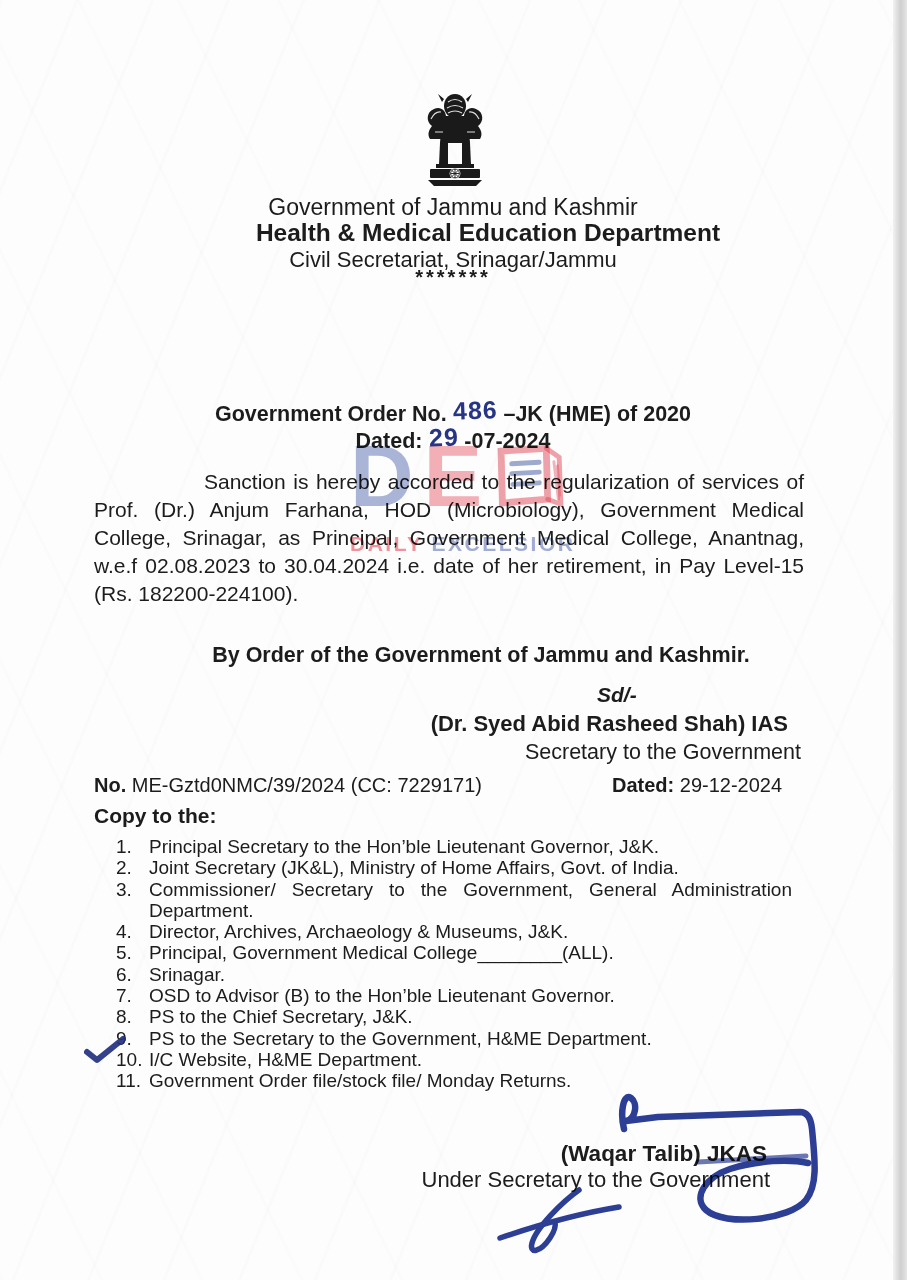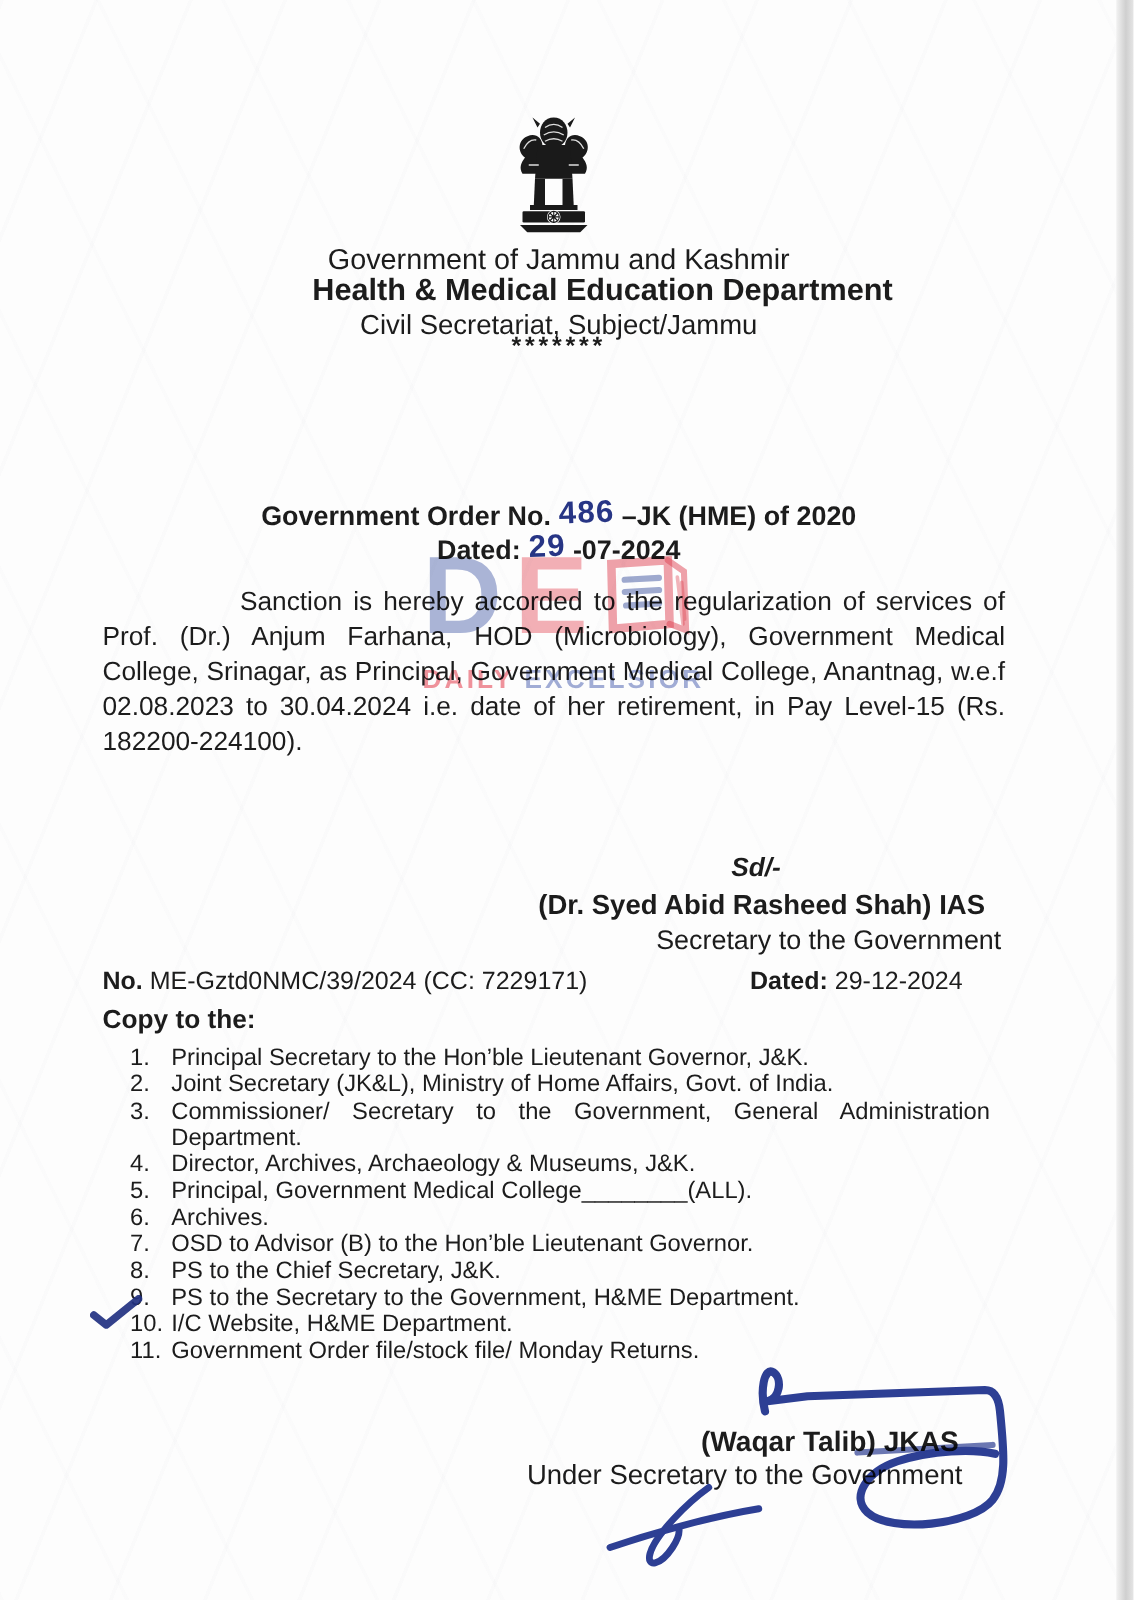--- a/index.html
+++ b/index.html
@@ -7,21 +7,21 @@
   .sheet {
     position:relative; width:907px; height:1280px; overflow:hidden;
     background:
       repeating-linear-gradient(112deg, rgba(110,115,140,0.018) 0 3px, transparent 3px 70px),
       repeating-linear-gradient(64deg, rgba(110,115,140,0.015) 0 3px, transparent 3px 90px),
       #fdfdfd;
     font-family:"Liberation Sans", sans-serif; color:#1c1c1c;
   }
   .scan-edge { position:absolute; top:0; right:0; width:14px; height:100%;
     background:linear-gradient(to right,#f2f2f2,#cfcfcf 55%,#e6e6e6); }
-  .abs { position:absolute; }
+  .abs { position:absolute;padding-left:12px; }
   .center-block { left:0; width:894px; text-align:center; }
   .emblem { top:92px; left:406px; width:74px; height:94px; }
   .org1 { top:194px; font-size:23px; }
   .org2 { top:219px; font-size:24.5px; font-weight:bold;margin-left:35px; }
   .org3 { top:247px; font-size:22px; }
   .stars { top:266px; font-size:20px; font-weight:bold; letter-spacing:3px; }
   .subject-row { top:297px; left:88px; width:704px; display:flex; }
   .subject-label { flex:0 0 108px; font-weight:bold; font-size:21px; }
   .subject-text { flex:1; font-size:20.5px; line-height:27px; text-align:justify; }
   .order1 { top:398px; font-size:21.5px; font-weight:bold; }
@@ -92,21 +92,21 @@
       <g stroke="#ffffff" stroke-width="1.1" fill="none" opacity="0.85">
         <path d="M30 10 q7 -5 14 0 M29 16 q8 -5 16 0 M30 21 q7 -4 14 0"></path>
         <path d="M13 27 q4 -8 10 -7 M61 27 q-4 -8 -10 -7"></path>
         <path d="M17 40 h8 M49 40 h8"></path>
       </g>
     </svg>
   </div>
 
   <div class="abs center-block org1">Government of Jammu and Kashmir</div>
   <div class="abs center-block org2">Health &amp; Medical Education Department</div>
-  <div class="abs center-block org3">Civil Secretariat, Subject/Jammu</div>
+  <div class="abs center-block org3">Civil Secretariat, Srinagar/Jammu</div>
   <div class="abs center-block stars">*******</div>
 
 
   <div class="abs center-block order1">
     <span>Government Order No.</span><span class="hand">486</span><span>–JK (HME) of 2020</span>
   </div>
   <div class="abs center-block order2">
     <span>Dated:</span><span class="hand">29</span><span>-07-2024</span>
   </div>
 
@@ -126,20 +126,21 @@
           </g>
         </svg>
       </span>
     </div>
     <div class="wm-caption">
       <span class="wm-daily">DAILY</span>
       <span class="wm-excelsior">EXCELSIOR</span>
     </div>
   </div>
 
+  <div class="abs by-order">By Order of the Government of Jammu and Kashmir.</div>
   <div class="abs sd">Sd/-</div>
   <div class="abs sig1-name">(Dr. Syed Abid Rasheed Shah) IAS</div>
   <div class="abs sig1-title">Secretary to the Government</div>
 
   <div class="abs ref-no">
     <span class="b">No.</span>
     <span>ME-Gztd0NMC/39/2024 (CC: 7229171)</span>
   </div>
   <div class="abs ref-dated">
     <span class="b">Dated:</span>
@@ -169,21 +170,21 @@
         <span class="itxt">Director, Archives, Archaeology &amp; Museums, J&amp;K.</span>
       </li>
 
       <li class="copy-item">
         <span class="num">5.</span>
         <span class="itxt">Principal, Government Medical College________(ALL).</span>
       </li>
 
       <li class="copy-item">
         <span class="num">6.</span>
-        <span class="itxt">Archives.</span>
+        <span class="itxt">Srinagar.</span>
       </li>
 
       <li class="copy-item">
         <span class="num">7.</span>
         <span class="itxt">OSD to Advisor (B) to the Hon’ble Lieutenant Governor.</span>
       </li>
 
       <li class="copy-item">
         <span class="num">8.</span>
         <span class="itxt">PS to the Chief Secretary, J&amp;K.</span>

